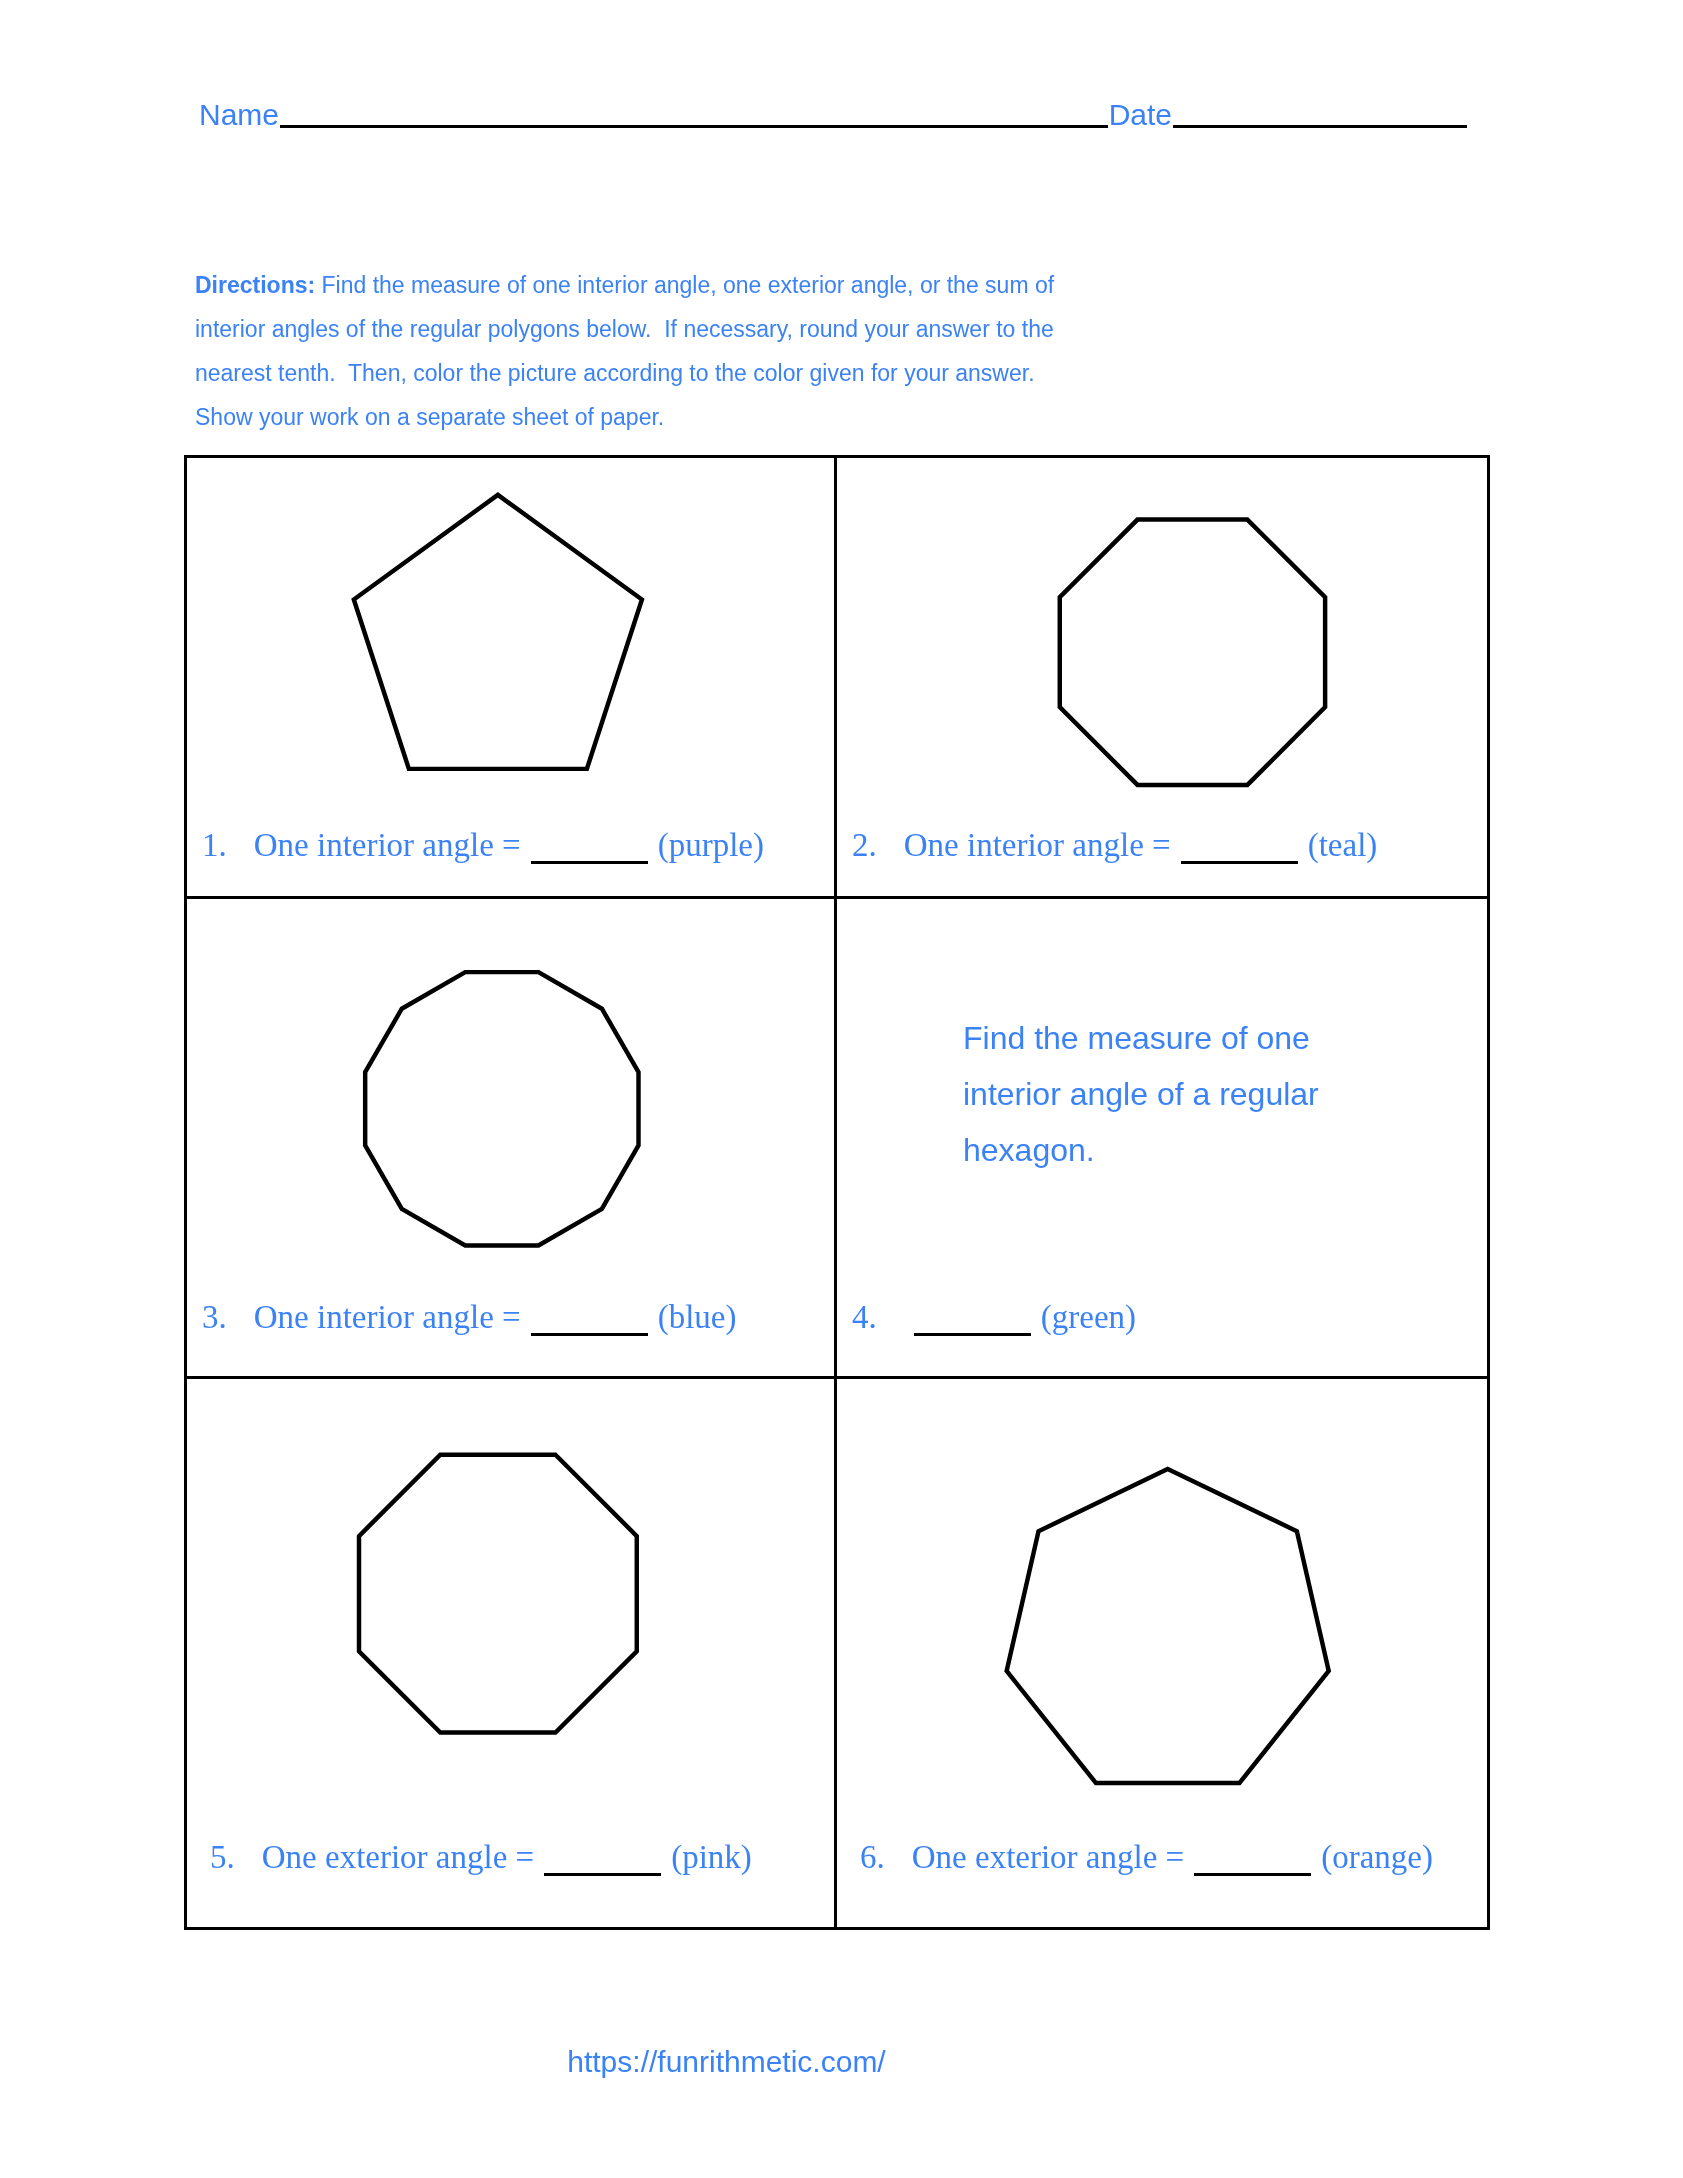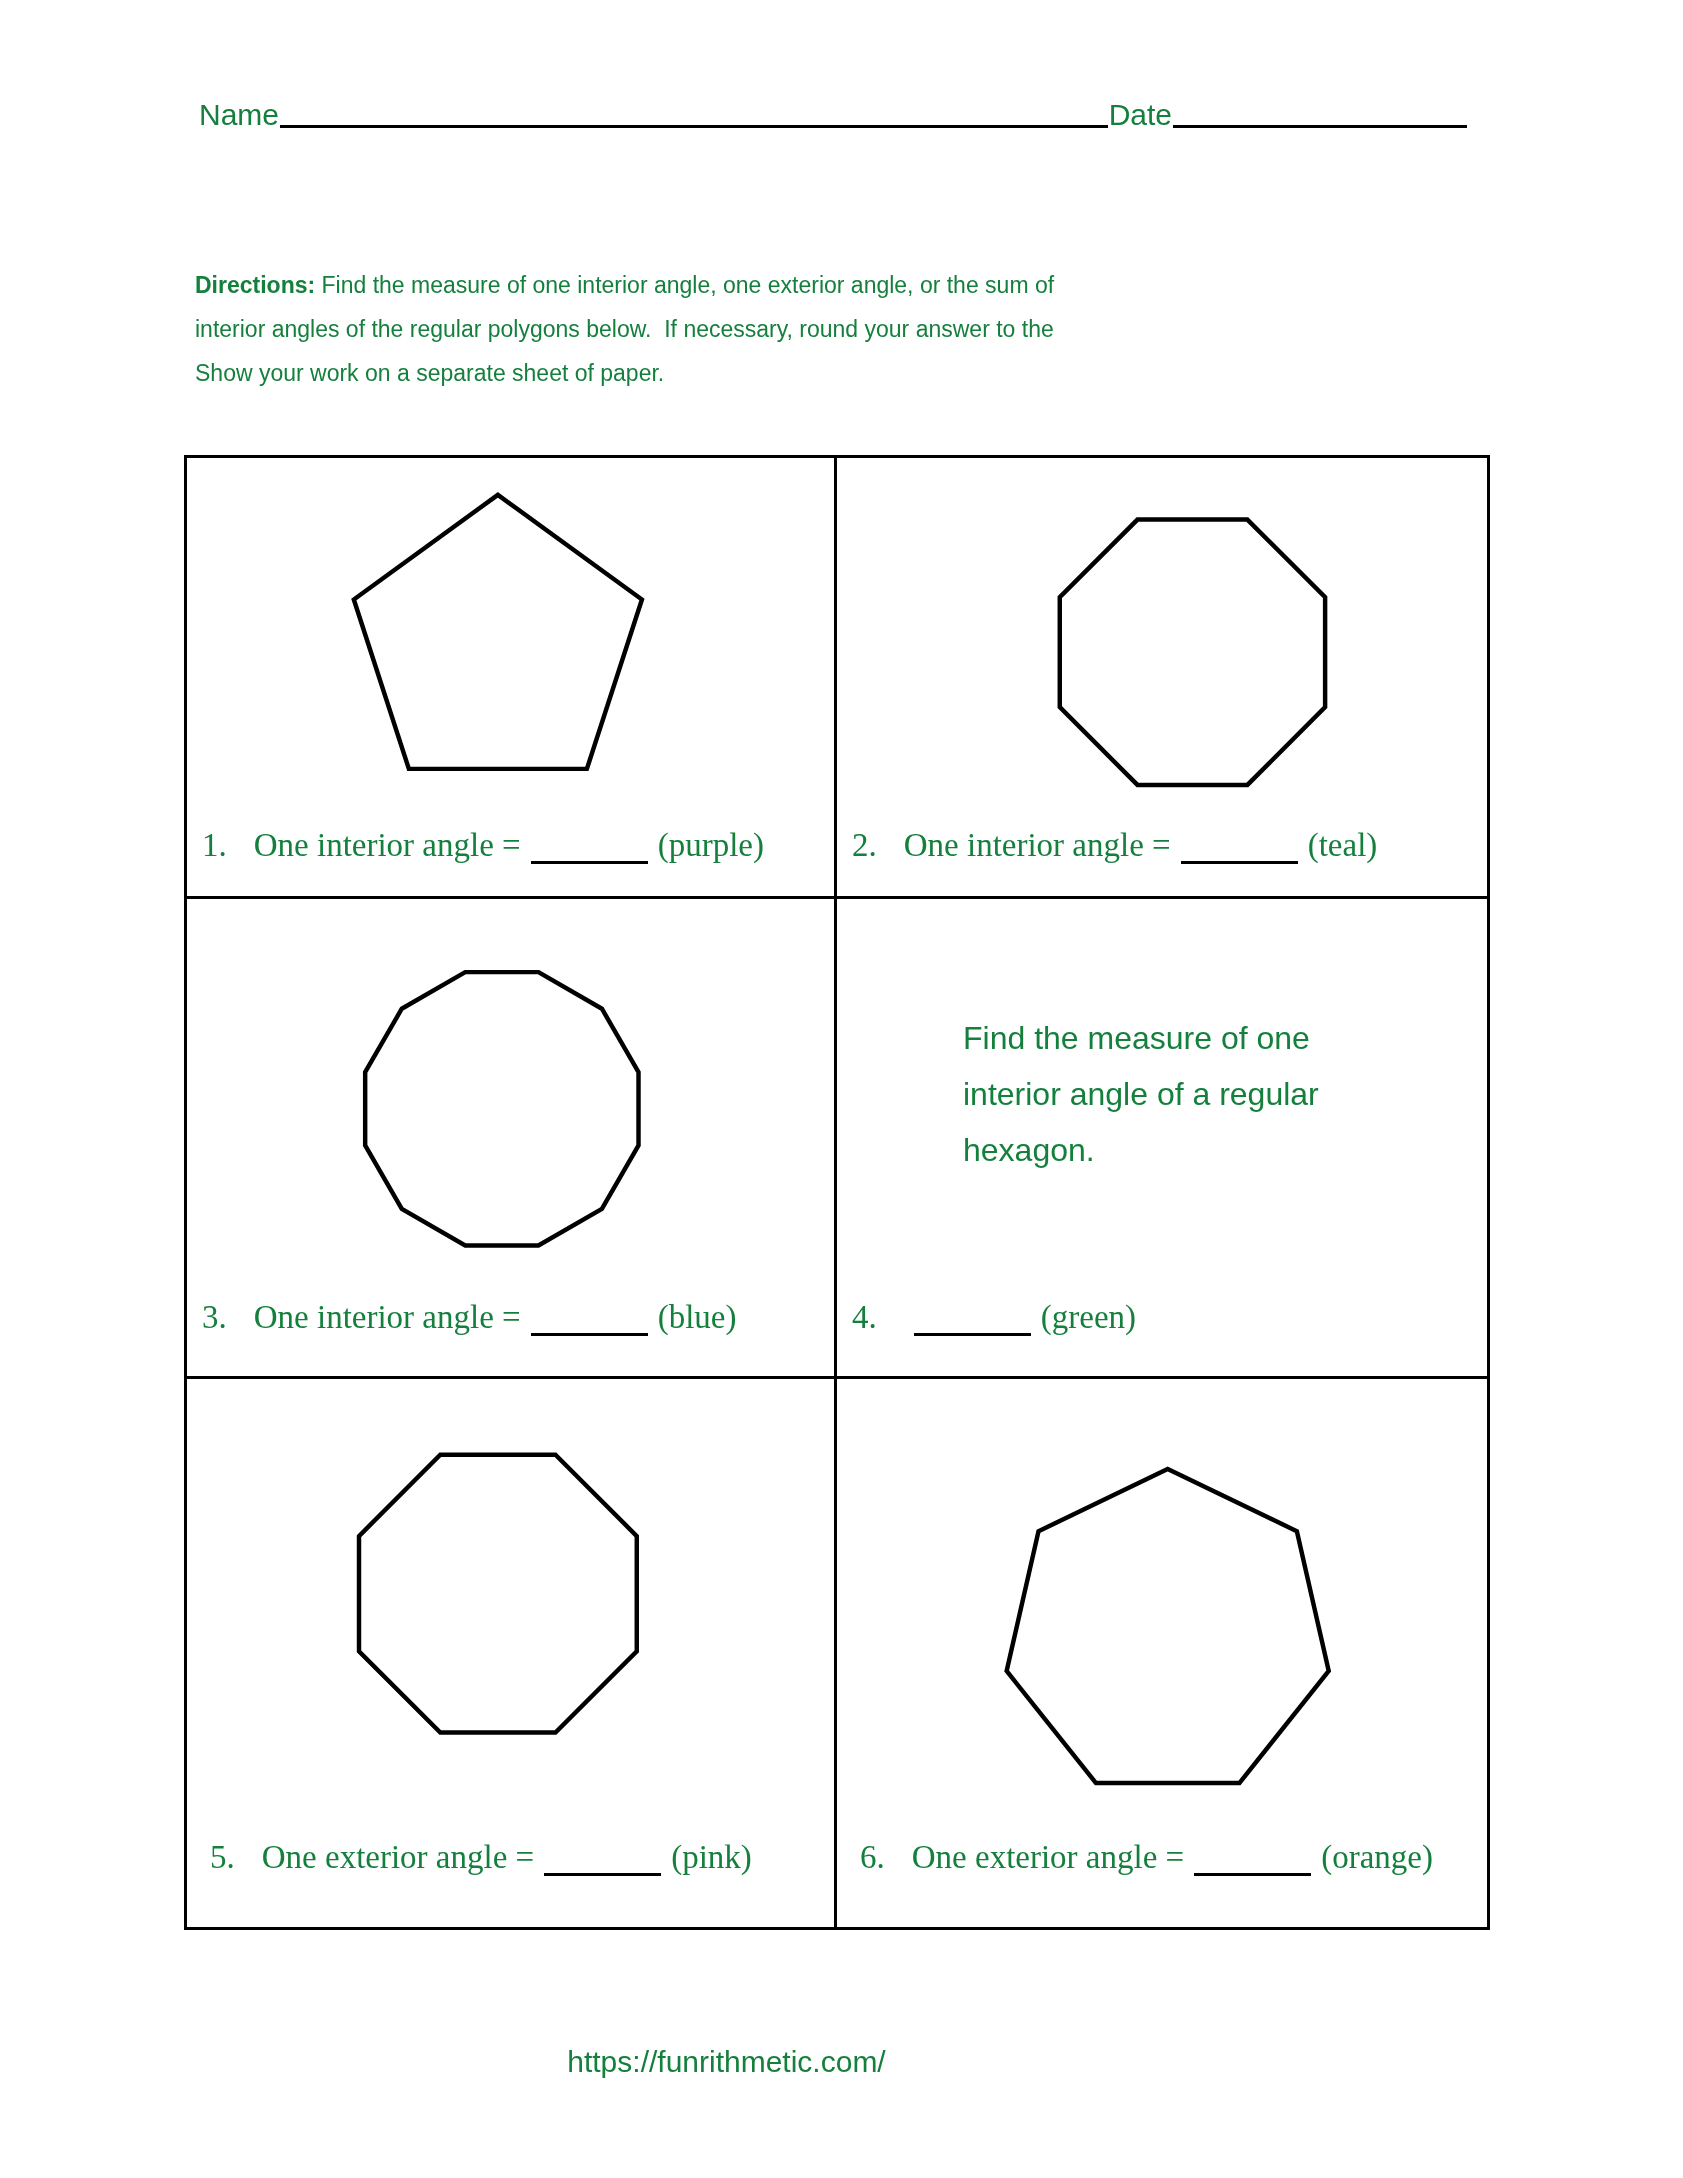--- a/index.html
+++ b/index.html
@@ -1,20 +1,20 @@
 <!DOCTYPE html>
 <html><head>
 <meta charset="utf-8">
 <style>
   html,body{margin:0;padding:0;background:#e8e8e8;}
   .page{
     position:relative;
     width:1683px;height:2178px;
     background:#ffffff;
-    color:#15803d;
+    color:#3b82f6;
     font-family:"Liberation Sans", sans-serif;
     overflow:hidden;
   }
   
   .name-date{
     position:absolute;top:98px;left:199px;width:1268px;
     display:flex;align-items:flex-end;
     font-size:30px;
   }
   .nd-label{white-space:nowrap;}
@@ -89,20 +89,21 @@
     <span class="nd-label">Name</span>
     <div class="line-fill"></div>
     <span class="nd-label">Date</span>
     <div class="line-date"></div>
   </div>
 
 
   <div class="directions">
     <div class="dline"><span class="dlabel">Directions:</span><span> Find the measure of one interior angle, one exterior angle, or the sum of</span></div>
     <div class="dline">interior angles of the regular polygons below.  If necessary, round your answer to the</div>
+    <div class="dline">nearest tenth.  Then, color the picture according to the color given for your answer.</div>
     <div class="dline">Show your work on a separate sheet of paper.</div>
   </div>
 
   <div class="grid">
 
     <div class="cell r1">
       <svg class="poly" viewBox="0 0 653.5 442" width="647" height="438">
         <polygon points="314.0,37.0 459.5,142.7 403.9,313.8 224.1,313.8 168.5,142.7"></polygon>
       </svg>
       <div class="plabel">

